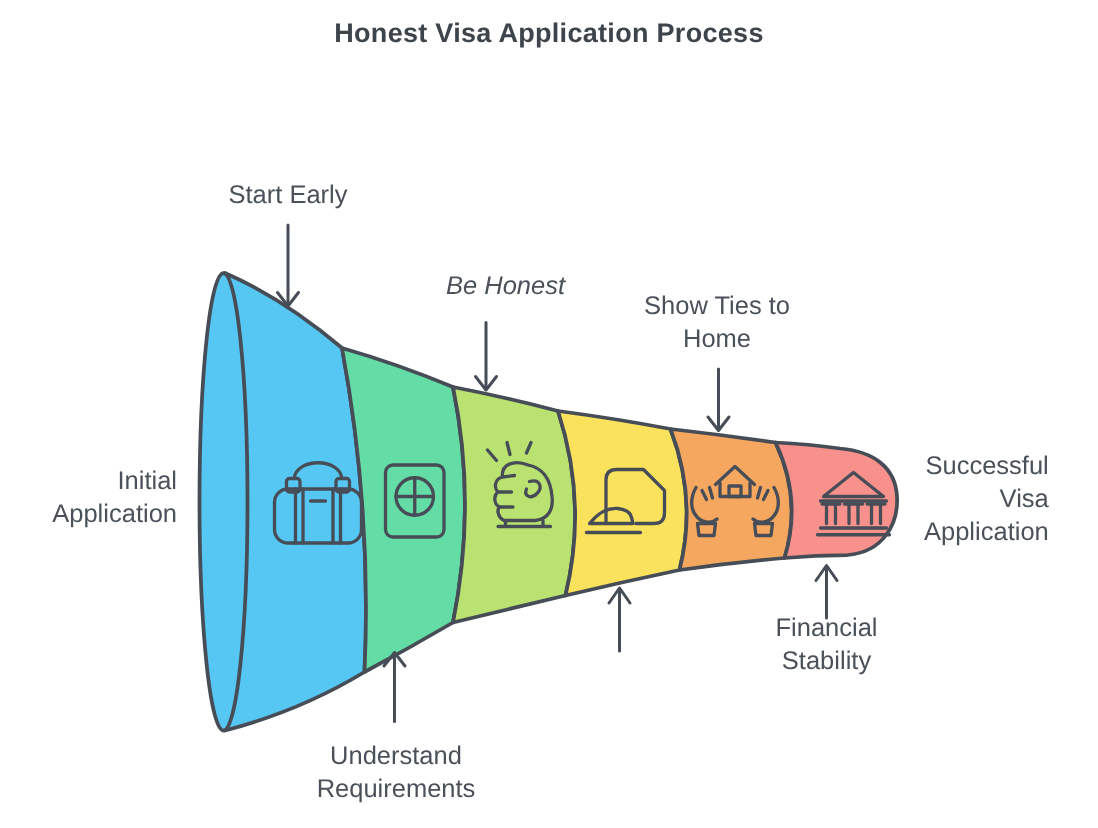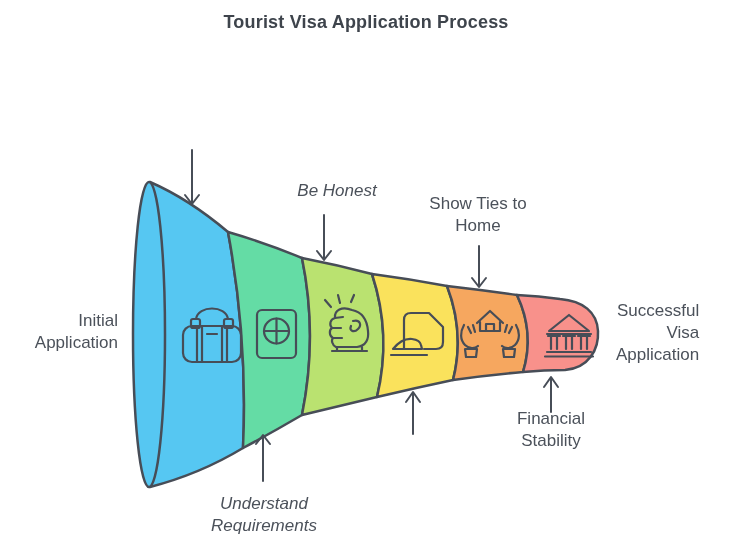--- a/index.html
+++ b/index.html
@@ -6,21 +6,21 @@
   #page{position:relative;width:732px;height:552px;background:#ffffff;overflow:hidden;
         font-family:"Liberation Sans",sans-serif;color:#4B515A;}
   #funnel-svg{position:absolute;left:0;top:0;}
   .title{position:absolute;top:12px;left:0;width:100%;text-align:center;
          font-size:18px;font-weight:bold;color:#3E444C;letter-spacing:.2px;}
   .lbl{position:absolute;font-size:17px;line-height:22px;white-space:pre-line;
        text-align:center;transform:translateX(-50%);}
   .lbl.align-right{transform:none;text-align:right;margin-left:41px;}
   .lbl.align-left{transform:none;text-align:right;}
   .pos-start{left:192px;top:119px;}
-  .pos-understand{left:264px;top:493px;font-style:italic;}
+  .pos-understand{left:264px;top:493px;}
   .pos-honest{left:337px;top:180px;font-style:italic;}
   .pos-strong{left:407px;top:445px;}
   .pos-ties{left:478px;top:193px;}
   .pos-financial{left:551px;top:408px;}
   .pos-initial{right:614px;top:310px;}
   .pos-success{left:616px;top:300px;}
 </style>
 </head>
 <body>
 
@@ -107,22 +107,23 @@
           <polyline points="406,402 413,392 420,402"></polyline>
         </g>
         <g>
           <line x1="551" y1="412" x2="551" y2="378"></line>
           <polyline points="544,387 551,377 558,387"></polyline>
         </g>
       </g>
     </g>
   </svg>
 
-  <div class="title">Tourist Visa Application Process</div>
+  <div class="title">Honest Visa Application Process</div>
 
+  <div class="lbl pos-start">Start Early</div>
   <div class="lbl pos-understand">Understand
 Requirements</div>
   <div class="lbl pos-honest">Be Honest</div>
   <div class="lbl pos-financial">Financial
 Stability</div>
   <div class="lbl pos-ties">Show Ties to
 Home</div>
 
   <div class="lbl align-right pos-initial">Initial
 Application</div>

